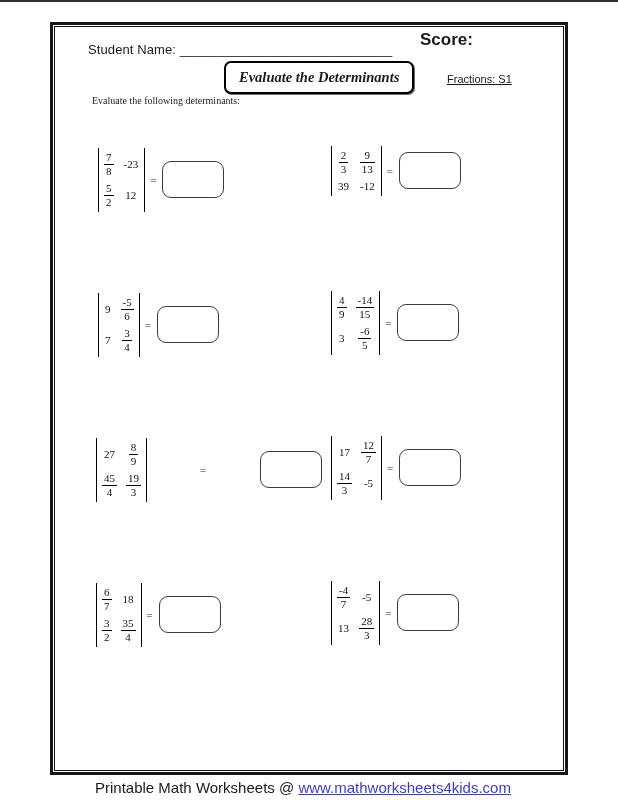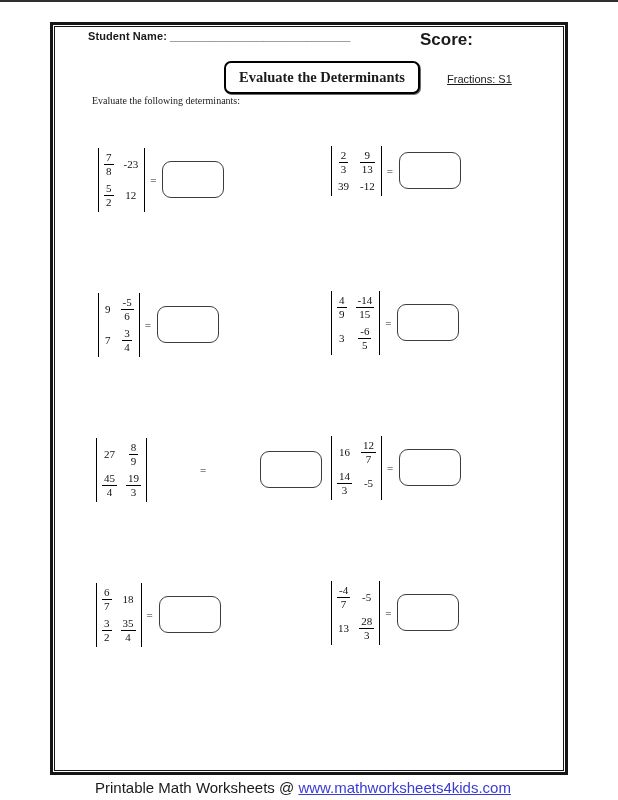--- a/index.html
+++ b/index.html
@@ -6,29 +6,29 @@
   .page {
     position:relative; width:618px; height:800px; background:#fff;
     font-family:"Liberation Sans", sans-serif; color:#1a1a1a; overflow:hidden;
   }
   .top-rule { position:absolute; top:0; left:0; width:618px; height:2px; background:#2f2f2f; }
 
   
   .frame { position:absolute; left:50px; top:22px; width:512px; height:747px; border:3px solid #161616; background:#fff; }
   .frame-inner { position:absolute; inset:1px; border:1px solid #161616; }
 
-  .student-name { position:absolute; left:88px; top:30px; font-size:11px; font-weight:bold; letter-spacing:.1px; }
+  .student-name { position:absolute; left:88px; top:42px; font-size:13px; font-weight:normal; letter-spacing:.1px; }
   .score { position:absolute; left:420px; top:30px; font-size:17px; font-weight:bold; }
 
   .title-box {
     position:absolute; left:224px; top:61px; background:#fff;
     border:2.5px solid #000; border-radius:7px; padding:5px 13px 6px;
     box-shadow:1px 1px 0 #6a6a6a;
   }
-  .title-box .title-text { font-family:"Liberation Serif", serif; font-weight:bold; font-size:14.5px; white-space:nowrap; }
+  .title-box .title-text { font-family:"Liberation Serif", serif; font-weight:bold; font-size:14.5px; white-space:nowrap;font-style:italic; }
 
   .fractions-label { position:absolute; left:447px; top:73px; font-size:11px;text-decoration:underline; }
   .instruction { position:absolute; left:92px; top:95px; font-size:10px;font-family:Liberation Serif, serif; }
 
   .problems-area { position:absolute; inset:0; }
   .problem { position:absolute; display:flex; align-items:center; font-family:"Liberation Serif", serif; }
   .problem:nth-child(1) { left:98px;  top:148px; }
   .problem:nth-child(2) { left:331px; top:146px; }
   .problem:nth-child(3) { left:98px;  top:293px; }
   .problem:nth-child(4) { left:331px; top:291px; }
@@ -161,21 +161,21 @@
           <div class="cell">
             <span class="num">19</span>
             <span class="den">3</span>
           </div>
         </div>
         <span class="eq">=</span>
         <div class="answer-box"></div>
       </div>
       <div class="problem">
         <div class="det">
-          <div class="cell int">16</div>
+          <div class="cell int">17</div>
           <div class="cell">
             <span class="num">12</span>
             <span class="den">7</span>
           </div>
           <div class="cell">
             <span class="num">14</span>
             <span class="den">3</span>
           </div>
           <div class="cell int">-5</div>
         </div>

